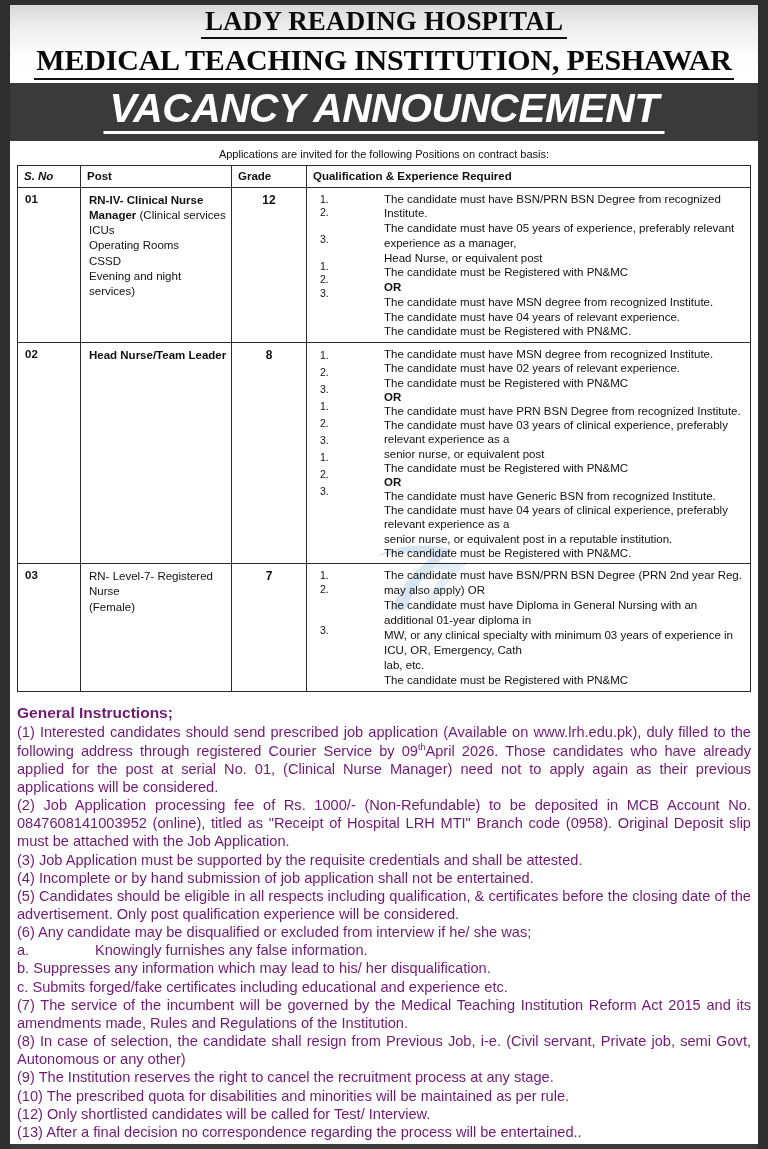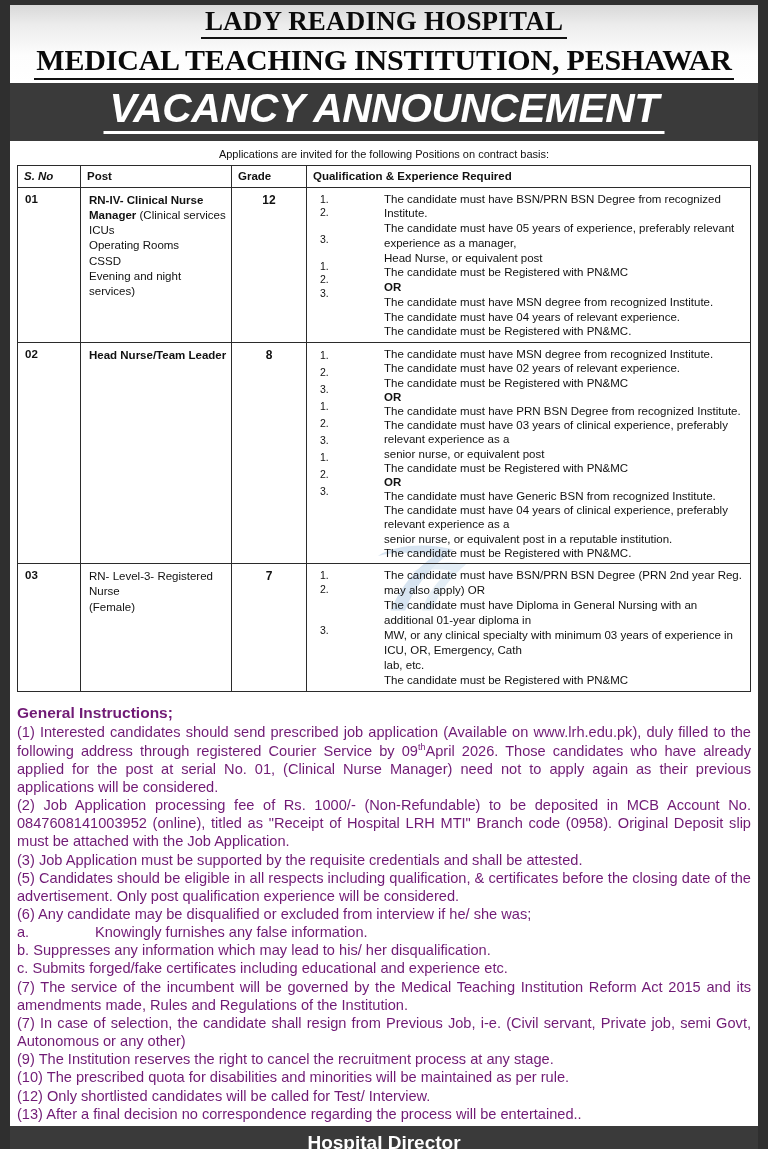--- a/index.html
+++ b/index.html
@@ -305,21 +305,21 @@
                 <div>senior nurse, or equivalent post in a reputable institution.</div>
                 <div>The candidate must be Registered with PN&amp;MC.</div>
               </div>
             </div>
           </td>
         </tr>
 
         <tr>
           <td class="sno">03</td>
           <td class="post">
-            <span>RN- Level-3- Registered</span><br>
+            <span>RN- Level-7- Registered</span><br>
             <span>Nurse</span><br>
             <span>(Female)</span>
           </td>
           <td class="grade">7</td>
           <td class="qual">
             <div class="qwrap r3">
               <div class="qnums">
                 <div>1.</div>
                 <div>2.</div>
                 <div>&nbsp;</div>
@@ -339,27 +339,28 @@
       </tbody>
     </table>
 
     <div class="gi">
       <div class="gi-title">General Instructions;</div>
 
       <p><span>(1) Interested candidates should send prescribed job application (Available on www.lrh.edu.pk), duly filled to the following address through registered Courier Service by 09</span><sup>th</sup><span>April 2026. Those candidates who have already applied for the post at serial No. 01, (Clinical Nurse Manager) need not to apply again as their previous applications will be considered.</span></p>
 
       <p>(2) Job Application processing fee of Rs. 1000/- (Non-Refundable) to be deposited in MCB Account No. 0847608141003952 (online), titled as "Receipt of Hospital LRH MTI" Branch code (0958). Original  Deposit slip must be attached with the Job Application.</p>
       <p class="nj">(3) Job Application must be supported by the requisite credentials and shall be attested.</p>
+      <p class="nj">(4) Incomplete or by hand submission of job application shall not be entertained.</p>
       <p>(5) Candidates should be eligible in all respects including qualification, &amp; certificates before the closing date of the advertisement. Only post qualification experience will be considered.</p>
       <p class="nj">(6) Any candidate may be disqualified or excluded from interview if he/ she was;</p>
       <p class="sub-a"><span class="lab">a.</span><span>Knowingly furnishes any false information.</span></p>
       <p class="nj">b.  Suppresses any information which may lead to his/ her disqualification.</p>
       <p class="nj">c.  Submits forged/fake certificates including educational and experience etc.</p>
       <p>(7) The service of the incumbent will be governed by the Medical Teaching Institution Reform Act 2015 and its amendments made,  Rules and Regulations of the Institution.</p>
-      <p>(7) In case of selection, the candidate shall resign from Previous Job, i-e. (Civil servant, Private job, semi Govt, Autonomous or any other)</p>
+      <p>(8) In case of selection, the candidate shall resign from Previous Job, i-e. (Civil servant, Private job, semi Govt, Autonomous or any other)</p>
       <p class="nj">(9) The Institution reserves the right to cancel the recruitment process at any stage.</p>
       <p class="nj">(10) The prescribed quota for disabilities and minorities will be maintained as per rule.</p>
       <p class="nj">(12) Only shortlisted candidates will be called for Test/ Interview.</p>
       <p class="nj">(13) After a final decision no correspondence regarding the process will be entertained..</p>
     </div>
   </div>
 
   <div class="footer">
     <div class="f1">Hospital Director</div>
 

